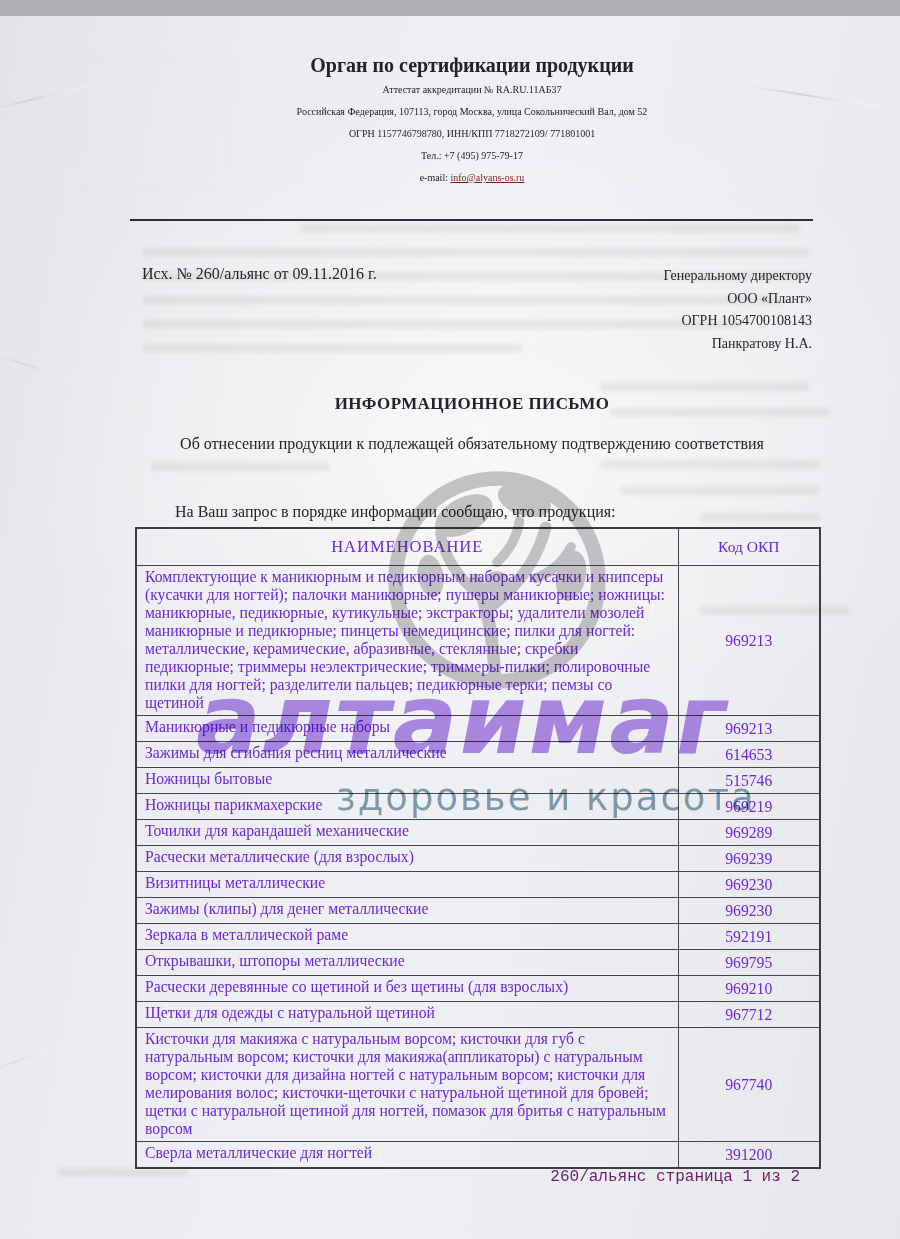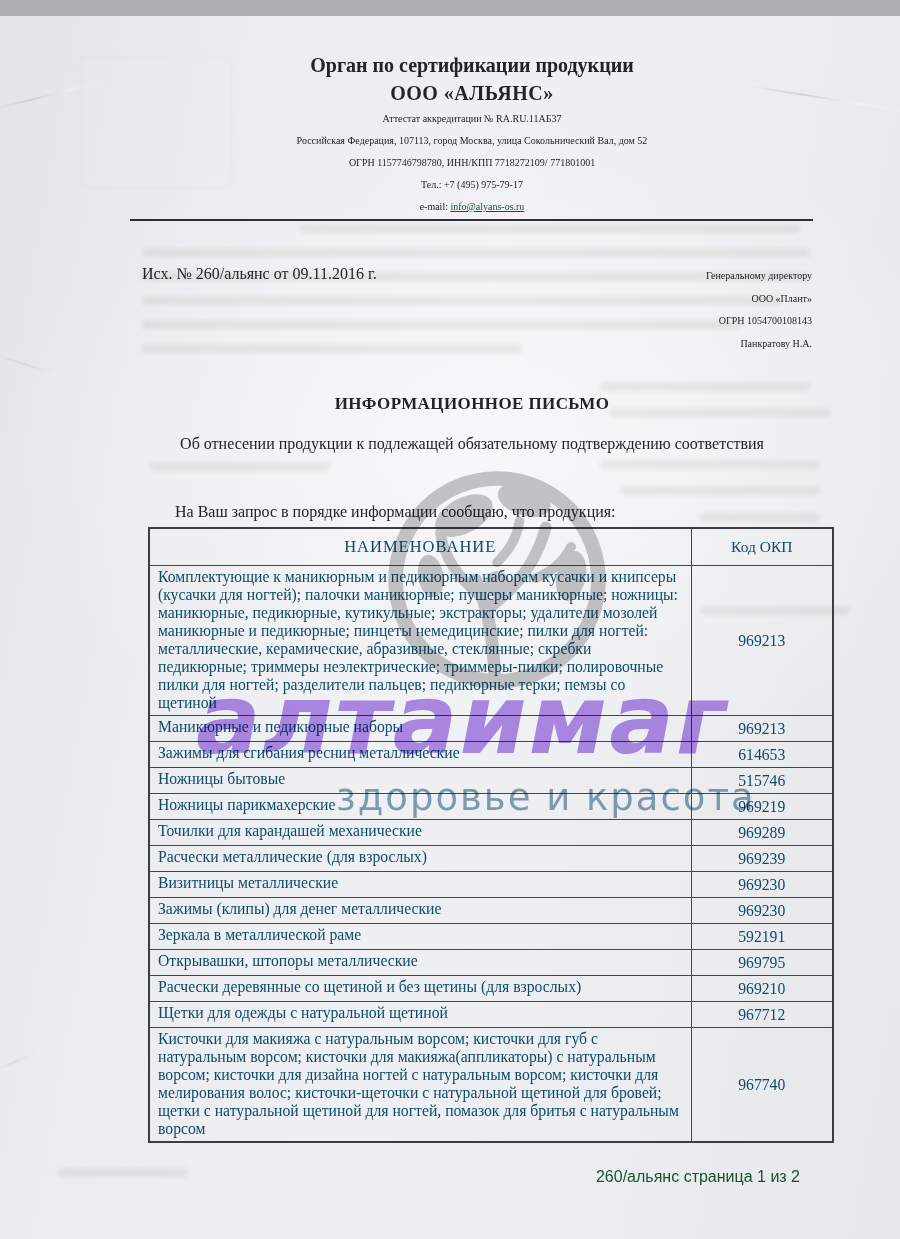--- a/index.html
+++ b/index.html
@@ -34,50 +34,50 @@
   .ghost{position:absolute;height:9px;border-radius:4px;background:#8e957f;opacity:.14;filter:blur(2px);}
   .ghost.tbl{background:none;border:1px solid #9aa08c;opacity:.10;filter:blur(1.5px);height:auto;}
 
   
   .ink{position:absolute;left:0;top:0;width:900px;height:1228px;}
   .center-col{position:absolute;left:130px;width:684px;text-align:center;}
   .doc-head{top:36px;}
   .doc-head .h1{font-size:20px;font-weight:bold;line-height:27px;}
   .doc-head .h1b{font-size:20px;font-weight:bold;line-height:29px;letter-spacing:.5px;}
   .doc-head .sub{font-size:10px;line-height:22px;}
-  .doc-head a{color:#14532d;text-decoration:underline;}
+  .doc-head a{color:#7f1d1d;text-decoration:underline;}
   .rule{position:absolute;left:130px;top:203px;width:683px;height:2px;background:#2e2f34;}
 
   .ref-line{position:absolute;left:142px;top:249px;font-size:16px;}
-  .addressee{position:absolute;right:88px;top:249px;width:330px;text-align:right;font-size:10px;line-height:22.5px;}
+  .addressee{position:absolute;right:88px;top:249px;width:330px;text-align:right;font-size:14px;line-height:22.5px;}
 
   .letter-title{position:absolute;left:130px;top:378px;width:684px;text-align:center;font-size:17px;font-weight:bold;letter-spacing:.4px;}
   .letter-subject{position:absolute;left:118px;top:419px;width:708px;text-align:center;font-size:16px;}
   .letter-lead{position:absolute;left:175px;top:487px;font-size:16px;}
 
   
   .okp-table{
-    position:absolute;left:148px;top:511px;width:684px;
+    position:absolute;left:135px;top:511px;width:684px;
     border-collapse:collapse;table-layout:fixed;
-    font-size:15.7px;line-height:18px;color:#0c4a6e;
+    font-size:15.7px;line-height:18px;color:#6d28d9;
   }
   .okp-table col.name{width:542px;}
   .okp-table col.code{width:142px;}
   .okp-table th,.okp-table td{border:1.4px solid #45464c;}
   .okp-table{border:2px solid #3c3d42;}
   .okp-table th{height:34px;font-weight:normal;text-align:center;vertical-align:middle;}
   .okp-table th.h-name{font-size:16.5px;letter-spacing:1px;}
   .okp-table th.h-code{font-size:15.5px;}
   .okp-table td.c-name{padding:2px 8px 3px 8px;vertical-align:top;text-align:left;height:20px;}
   .okp-table td.c-code{text-align:center;vertical-align:middle;}
 
   .page-note{
     position:absolute;right:100px;top:1152px;
-    font-family:Liberation Sans, sans-serif;
-    font-size:16px;color:#14532d;
+    font-family:Liberation Mono, monospace;
+    font-size:16px;color:#701a75;
   }
 
   
   .wm-layer{position:absolute;left:0;top:0;width:900px;height:1228px;pointer-events:none;mix-blend-mode:multiply;}
   .wm-logo{position:absolute;left:380px;top:436px;width:234px;height:252px;opacity:.42;}
   .wm-brand{
     position:absolute;left:196px;top:648px;width:500px;
     font-family:"DejaVu Sans","Liberation Sans",sans-serif;
     font-weight:bold;font-size:96px;letter-spacing:2px;
     color:#6d28d9;opacity:.52;white-space:nowrap;font-style:italic;
@@ -114,21 +114,20 @@
   <div class="ghost" style="left:150px;top:446px;width:180px;"></div>
   <div class="ghost" style="left:620px;top:470px;width:200px;"></div>
   <div class="ghost" style="left:700px;top:497px;width:120px;"></div>
   <div class="ghost" style="left:700px;top:590px;width:150px;"></div>
   <div class="ghost" style="left:58px;top:1152px;width:130px;"></div>
 
   <div class="ink">
 
     <div class="center-col doc-head">
       <div class="h1">Орган по сертификации продукции</div>
-      <div class="h1b">ООО «АЛЬЯНС»</div>
       <div class="sub">Аттестат аккредитации № RA.RU.11АБ37</div>
       <div class="sub">Российская Федерация, 107113, город Москва, улица Сокольнический Вал, дом 52</div>
       <div class="sub">ОГРН 1157746798780, ИНН/КПП 7718272109/ 771801001</div>
       <div class="sub">Тел.: +7 (495) 975-79-17</div>
       <div class="sub"><span>e-mail: </span><a href="#">info@alyans-os.ru</a></div>
     </div>
 
     <div class="rule"></div>
 
     <div class="ref-line">Исх. № 260/альянс от 09.11.2016 г.</div>
@@ -204,20 +203,24 @@
             <td class="c-name">Расчески деревянные со щетиной и без щетины (для взрослых)</td>
             <td class="c-code">969210</td>
           </tr>
           <tr>
             <td class="c-name">Щетки для одежды с натуральной щетиной</td>
             <td class="c-code">967712</td>
           </tr>
           <tr>
             <td class="c-name">Кисточки для макияжа с натуральным ворсом; кисточки для губ с натуральным ворсом; кисточки для макияжа(аппликаторы) с натуральным ворсом; кисточки для дизайна ногтей с натуральным ворсом; кисточки для мелирования волос; кисточки-щеточки с натуральной щетиной для бровей; щетки с натуральной щетиной для ногтей, помазок для бритья с натуральным ворсом</td>
             <td class="c-code">967740</td>
+          </tr>
+          <tr>
+            <td class="c-name">Сверла металлические для ногтей</td>
+            <td class="c-code">391200</td>
           </tr>
         </tbody>
     </table>
 
     <div class="page-note">260/альянс страница 1 из 2</div>
   </div>
 
   <div class="wm-layer">
     <svg class="wm-logo" viewBox="0 0 240 240" xmlns="http://www.w3.org/2000/svg">
       <g fill="none" stroke="#7e7e80" stroke-linecap="round">

